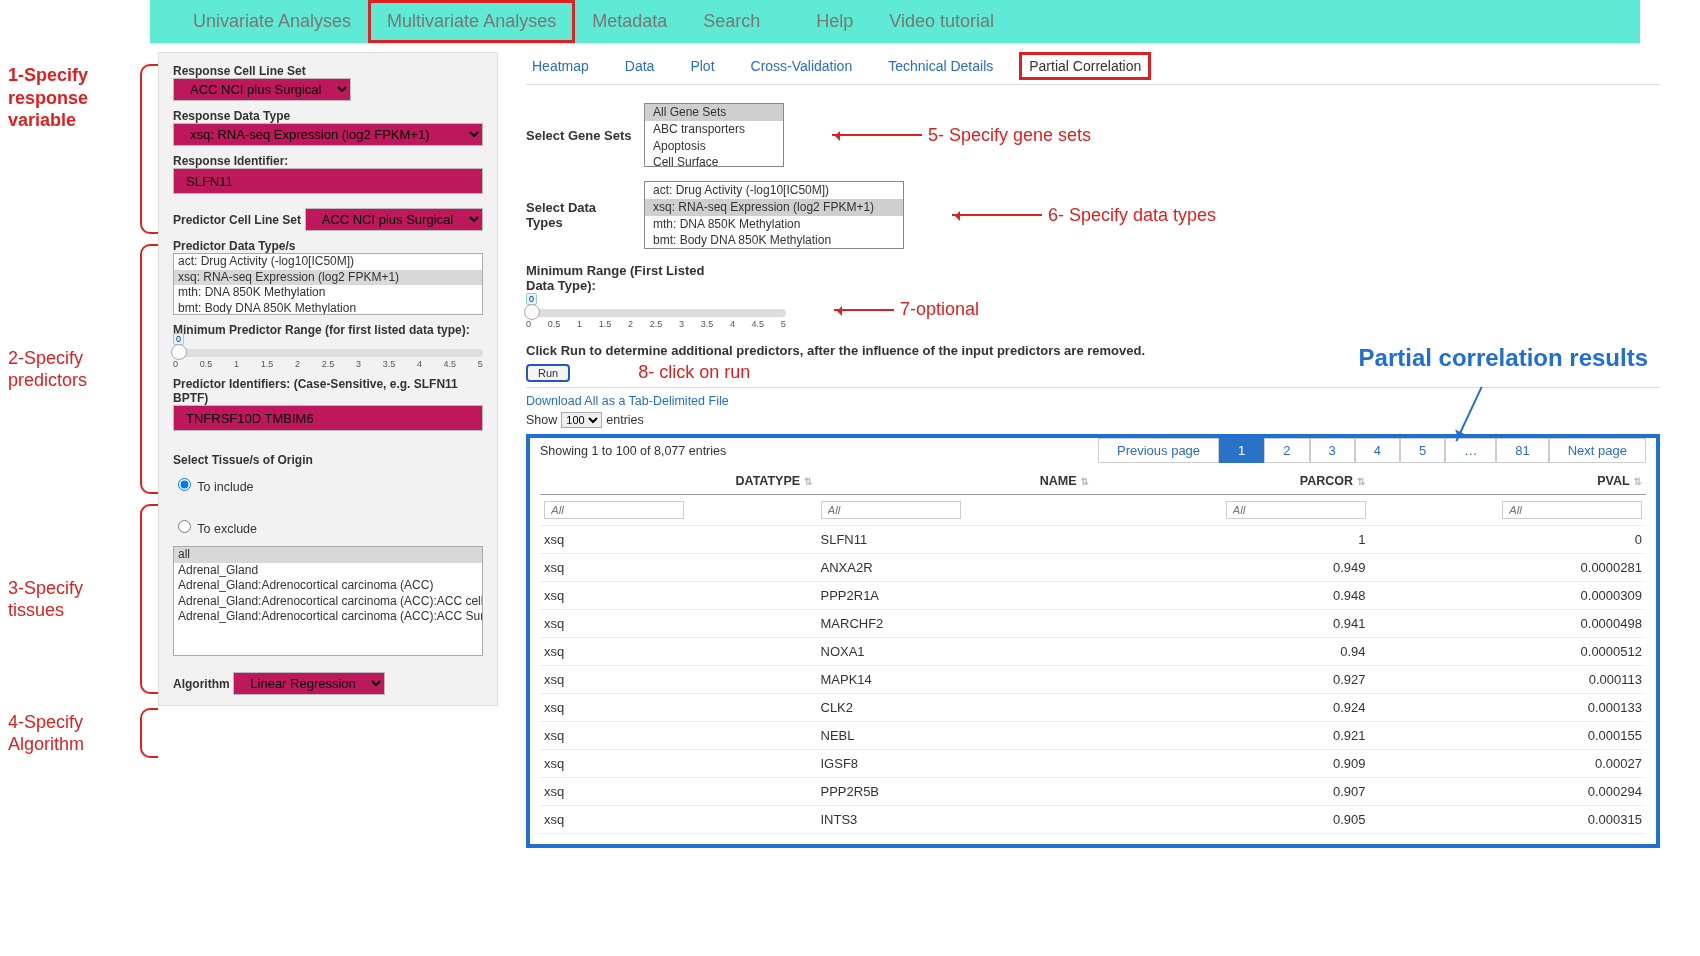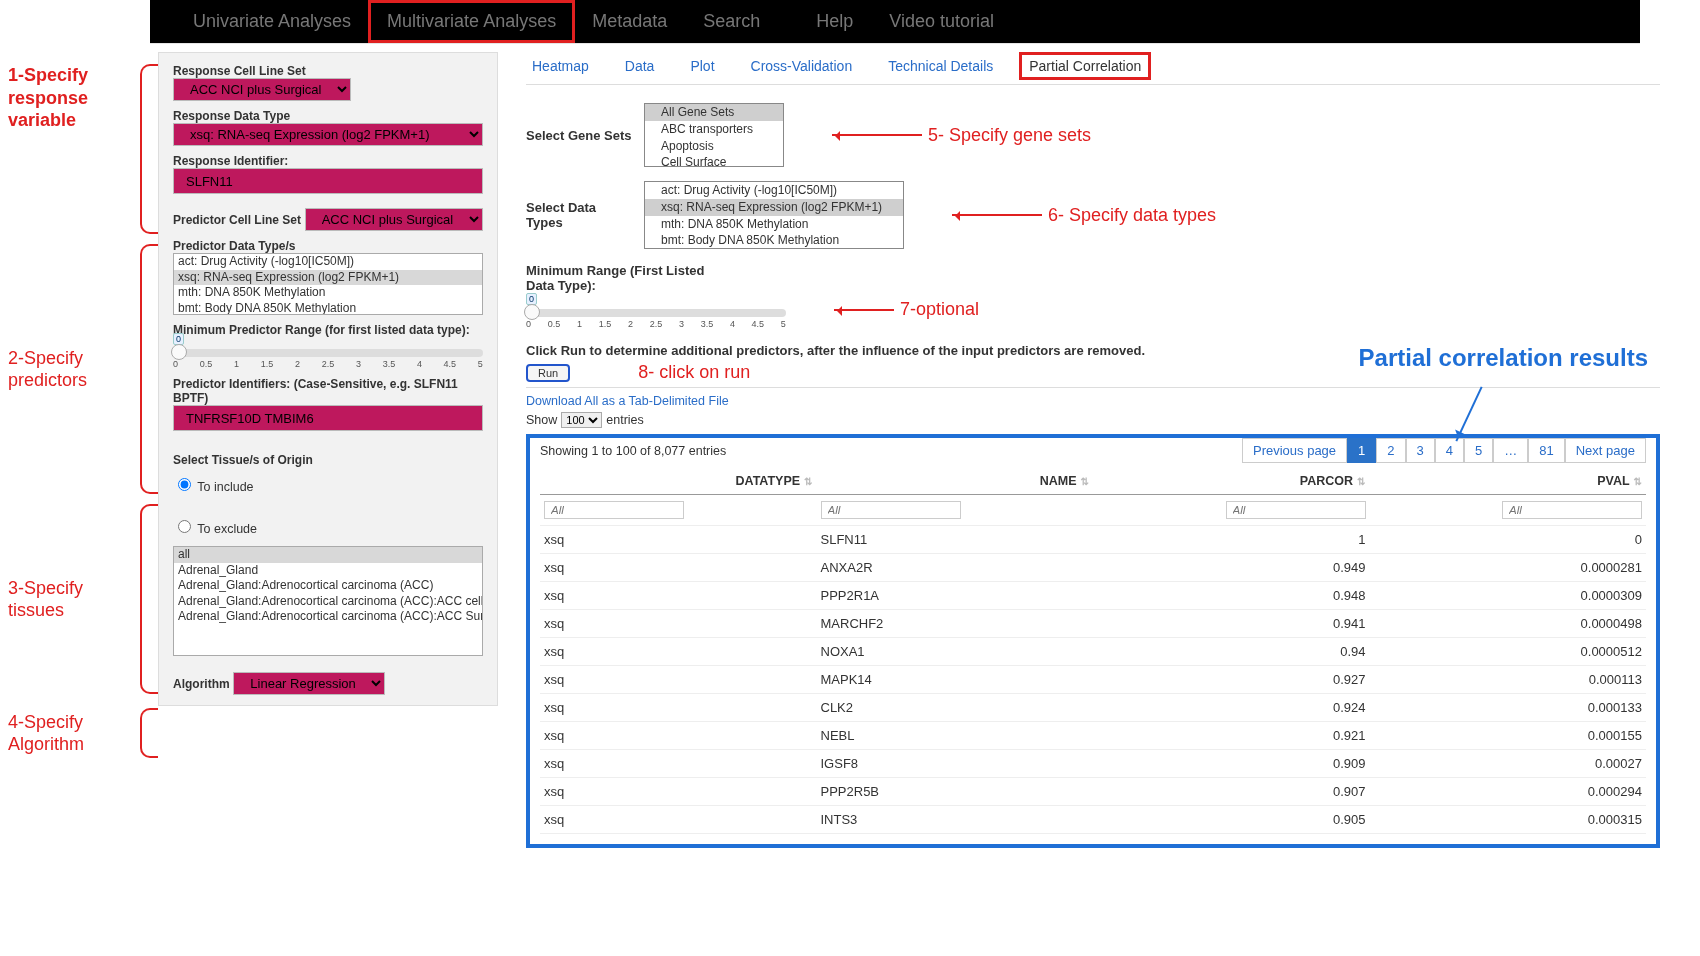--- a/index.html
+++ b/index.html
@@ -6,21 +6,21 @@
   body {
     font-family: "Helvetica Neue", Arial, sans-serif;
     font-size: 13px;
     color: #333;
     margin: 0;
     padding: 0;
     background: #fff;
     width: 1700px;
   }
   .nav {
-    background: #000000;
+    background: #5eead4;
     border-bottom: 1px solid #e5e5e5;
     padding: 0 25px;
     margin-left: 150px;
     margin-right: 60px;
     display: flex;
     align-items: center;
     height: 44px;
   }
   .nav-item {
     padding: 10px 18px;
@@ -137,21 +137,21 @@
   .row-line .row-label { font-weight: bold; font-size: 13px; }
   .small-listbox {
     border: 1px solid #888;
     background: #fff;
     font-size: 12px;
     padding: 0;
     width: 250px;
     height: 72px;
     overflow-y: scroll;
   }
-  .small-listbox .opt { padding: 0 16px; line-height: 1.4; }
+  .small-listbox .opt { padding: 0 8px; line-height: 1.4; }
   .small-listbox .opt.sel { background: #cfcfcf; }
 
   .red-arrow {
     display: flex;
     align-items: center;
     color: #e02020;
     font-size: 18px;
     margin-left: 40px;
     gap: 6px;
   }
@@ -209,21 +209,21 @@
     border: 4px solid #1f6fd6;
     padding: 6px 10px 10px 10px;
     margin-top: 4px;
   }
   .download-link { color: #2a6dc8; font-size: 12.5px; cursor: pointer; display:inline-block; margin-top:6px; }
   .show-entries { font-size: 12.5px; margin: 4px 0 6px 0; display:flex; align-items:center; gap:4px; }
   .showing-text { font-size: 12.5px; color: #333; margin-bottom:6px; }
   .pager { float: right; display: flex; gap: 0; margin-top:-26px; }
   .pager .pg {
     border: 1px solid #ccc;
-    padding: 4px 10px;
+    padding: 4px 18px;
     font-size: 13px;
     color: #2a6dc8;
     background: #fff;
     cursor: pointer;
   }
   .pager .pg.active { background: #2a72c8; color: #fff; border-color:#2a72c8; }
 
   table.results {
     width: 100%;
     border-collapse: collapse;

